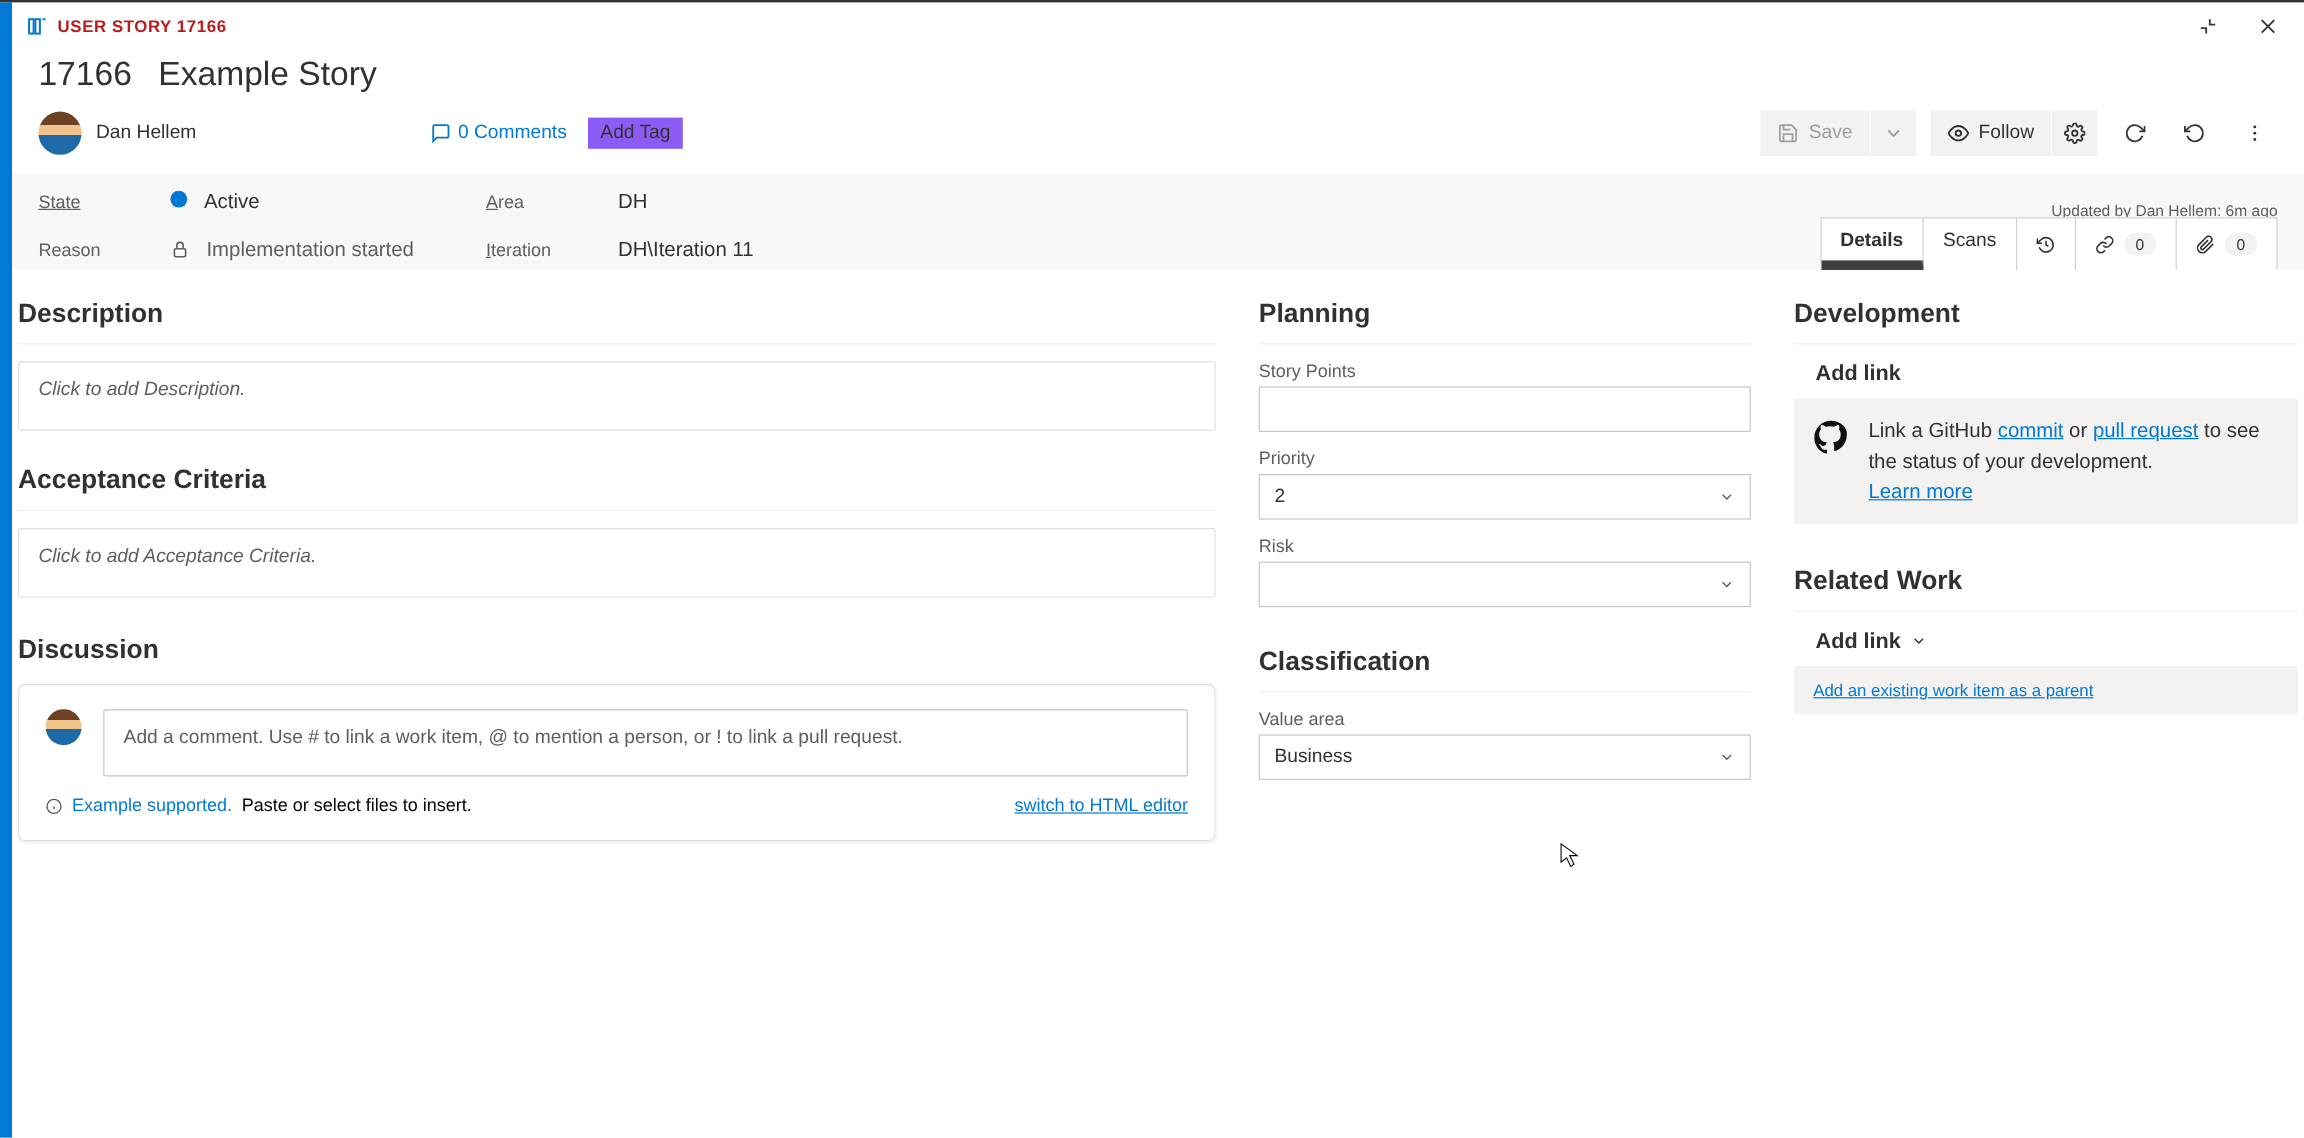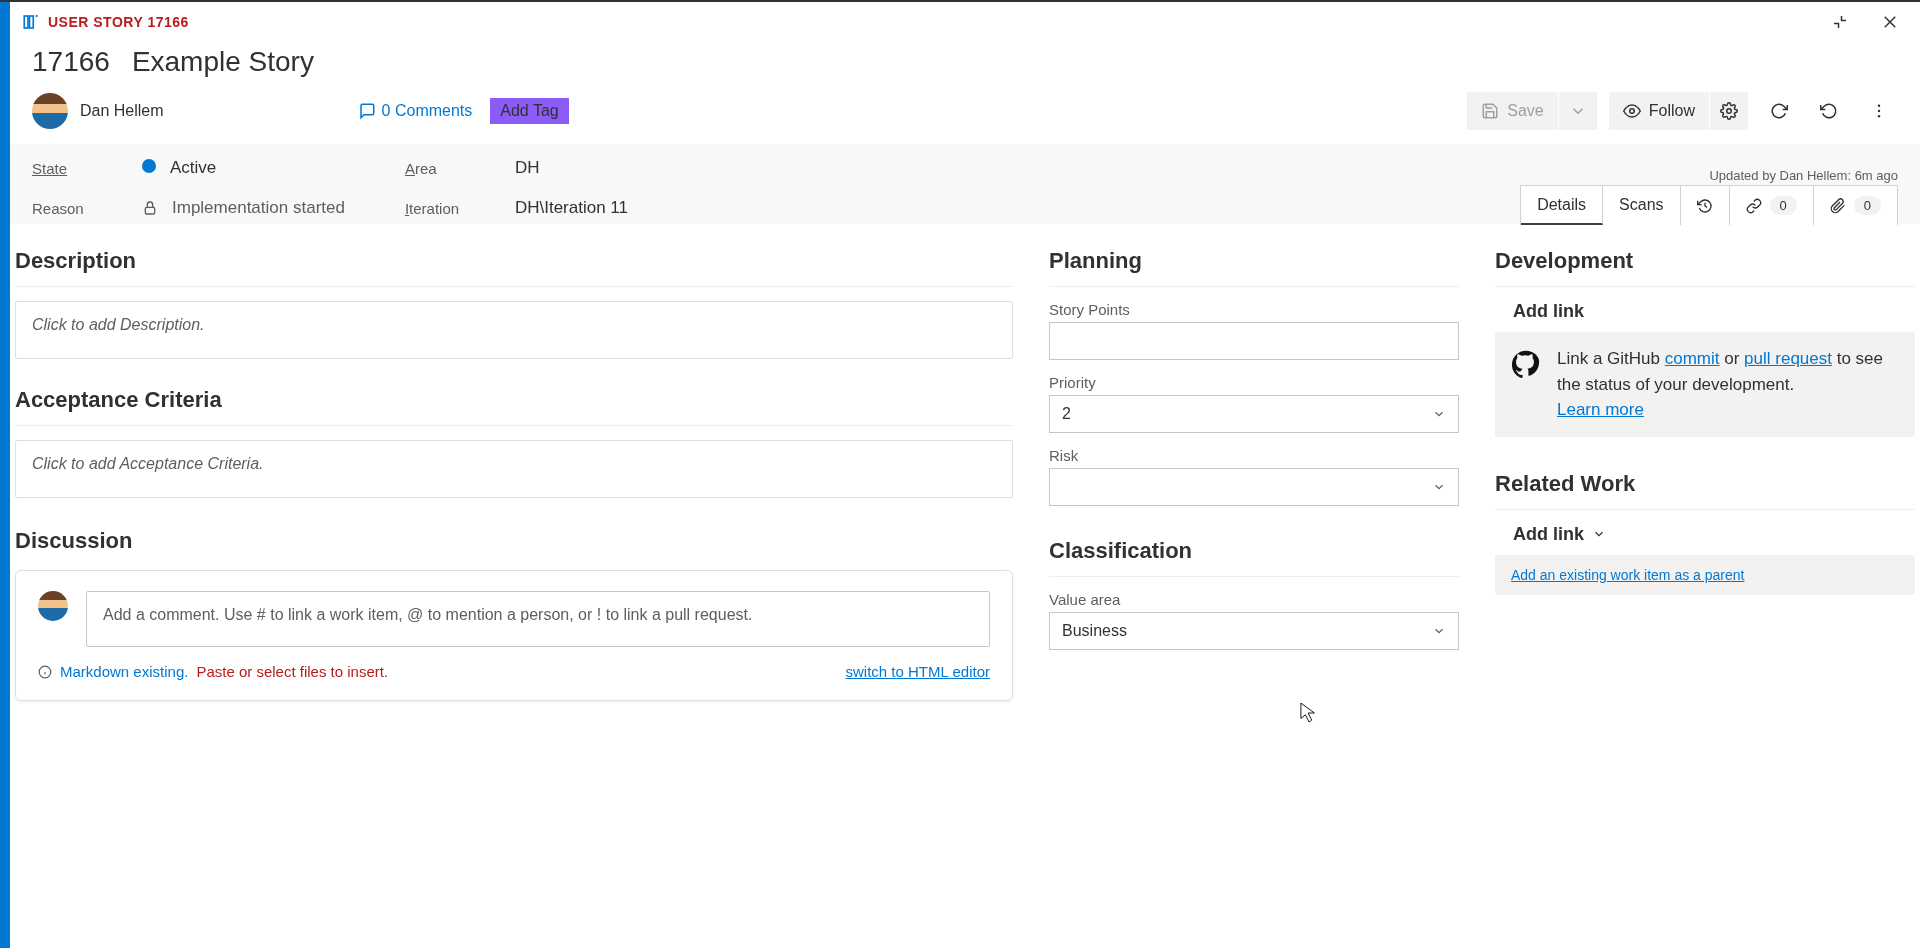--- a/index.html
+++ b/index.html
@@ -52,21 +52,21 @@
   .state-dot { width: 14px; height: 14px; border-radius: 50%; background: #0078d4; display: inline-block; margin-right: 14px; }
   .lock-icon { color: #605e5c; width: 16px; height: 16px; margin-right: 14px; }
   .field-val { font-size: 17px; }
   .field-pair.muted .field-val { color: #605e5c; }
 
   .updated-by { position: absolute; right: 22px; top: 24px; color: #605e5c; font-size: 13px; }
 
   .tabs-holder { position: absolute; right: 22px; bottom: -1px; display: flex; align-items: stretch; border: 1px solid #d2d0ce; border-bottom: none; background: #fff; }
   .tab { padding: 10px 16px; font-size: 16px; cursor: pointer; border-right: 1px solid #d2d0ce; }
   .tab:last-child { border-right: none; }
-  .tab.active { border-bottom: 2px solid #404040; padding-bottom: 7px; font-weight: 400; color: #323130; }
+  .tab.active { border-bottom: 8px solid #404040; padding-bottom: 7px; font-weight: 700; color: #323130; }
   .tab.iconed { display: flex; align-items: center; gap: 8px; }
   .tab .badge { background: #f3f2f1; border-radius: 10px; padding: 2px 10px; font-size: 13px; }
   .tab svg { width: 16px; height: 16px; }
 
   
   .body-area { flex: 1; overflow: auto; padding: 24px 5px; display: grid; grid-template-columns: 1fr 410px 420px; gap: 36px; background: #fff; }
 
   .section-title { font-size: 22px; font-weight: 600; margin-bottom: 12px; }
   .rule { border-top: 1px solid #eee; margin-bottom: 14px; }
 
@@ -271,22 +271,22 @@
           <div class="disc-row1">
             <div class="avatar small"></div>
             <div class="comment-box">Add a comment. Use # to link a work item, @ to mention a person, or ! to link a pull request.</div>
           </div>
           <div class="disc-row2">
             <svg class="info-icon" viewBox="0 0 24 24" fill="none" stroke="currentColor" stroke-width="2">
                   <circle cx="12" cy="12" r="10"></circle>
                   <line x1="12" y1="16" x2="12" y2="12"></line>
                   <line x1="12" y1="8" x2="12.01" y2="8"></line>
                 </svg>
-            <span class="link" style="text-decoration:none">Markdown existing.</span>
-            <span style="color:#b91c1c">Paste or select files to insert.</span>
+            <span class="link" style="text-decoration:none">Example supported.</span>
+            <span style="color:#000000">Paste or select files to insert.</span>
             <div class="grow"></div>
             <span class="link">switch to HTML editor</span>
           </div>
         </div>
       </div>
 
       <div>
         <div class="section-title">Planning</div>
         <div class="rule"></div>
 

